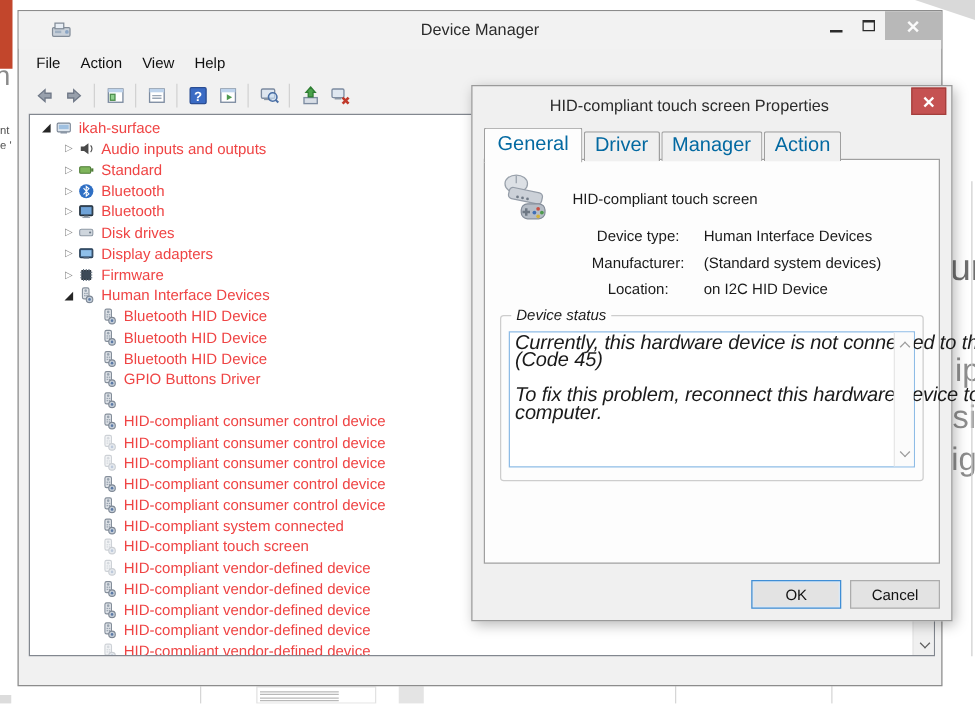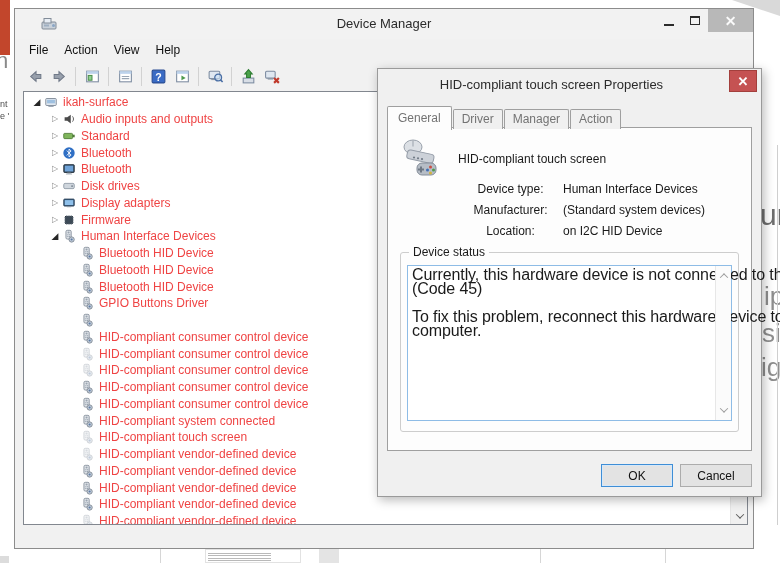--- a/index.html
+++ b/index.html
@@ -70,32 +70,32 @@
 
   
   .dlg { position:absolute; left:377px; top:68px; width:385px; height:429px; background:#f0f0f0;
     border:1px solid #9a9a9a; box-shadow:2px 3px 10px rgba(0,0,0,.28); z-index:10; }
   .dlg-titlebar { position:relative; height:30px; }
   .dlg-title { position:absolute; left:0; right:36px; top:8px; text-align:center; font-size:13px; color:#2b2b2b; }
   .dlg-close { position:absolute; top:1px; right:4px; width:28px; height:22px; background:#c55252; border:1px solid #a33f3c;
     color:#fff; font-size:13px; font-weight:bold; display:flex; align-items:center; justify-content:center; }
 
   .tabs { position:absolute; left:9px; top:39px; height:21px; display:flex; align-items:flex-end; z-index:3; }
-  .tab { font-size:12px; padding:2px 8px 3px; background:#f0f0f0; border:1px solid #9f9f9f; border-bottom:none;
-    border-radius:2px 2px 0 0; margin-right:1px; color:#737373; }
+  .tab { font-size:16px; padding:2px 8px 3px; background:#f0f0f0; border:1px solid #9f9f9f; border-bottom:none;
+    border-radius:2px 2px 0 0; margin-right:1px; color:#0369a1; }
   .tab.active { background:#fdfdfd; padding:4px 10px 5px; margin-bottom:-1px; position:relative; z-index:4; }
 
   .tab-page { position:absolute; left:9px; right:9px; top:58px; bottom:45px; background:#fdfdfd; border:1px solid #9f9f9f; }
   .dev-icon { position:absolute; left:12px; top:8px; width:44px; height:44px; }
   .dev-name { position:absolute; left:70px; top:24px; font-size:12px; }
   .frow { position:absolute; left:70px; right:8px; font-size:12px; }
   .frow-0 { top:54px; } .frow-1 { top:75px; } .frow-2 { top:96px; }
   .f-label { display:inline-block; width:105px;text-align:center; }
 
-  .groupbox { position:absolute; left:12px; right:12px; top:124px; height:180px; border:1px solid #cdcdcd; border-radius:3px; }
+  .groupbox { position:absolute; left:12px; right:12px; top:124px; height:133px; border:1px solid #cdcdcd; border-radius:3px;font-style:italic; }
   .gb-label { position:absolute; top:-8px; left:8px; background:#fdfdfd; padding:0 4px; font-size:12px; }
   .status-box { position:absolute; left:6px; right:6px; top:12px; bottom:10px; background:#fff; border:1px solid #8ebce6; }
   .status-text { position:absolute; left:4px; top:2px; right:19px; font-size:16px; line-height:14px;
     letter-spacing:-0.1px; white-space:pre; color:#1a1a1a; }
   .status-scrollbar { position:absolute; right:0; top:0; bottom:0; width:16px; background:#fbfbfb; border-left:1px solid #e7e7e7; }
   .ss-btn { position:absolute; left:0; width:16px; height:14px; display:flex; align-items:center; justify-content:center; }
   .ss-top { top:3px; } .ss-bottom { bottom:3px; }
 
   .btn { position:absolute; bottom:9px; height:23px; width:72px; font-size:12px; font-family:inherit;
     background:#e3e3e3; border:1px solid #acacac; color:#111; }

